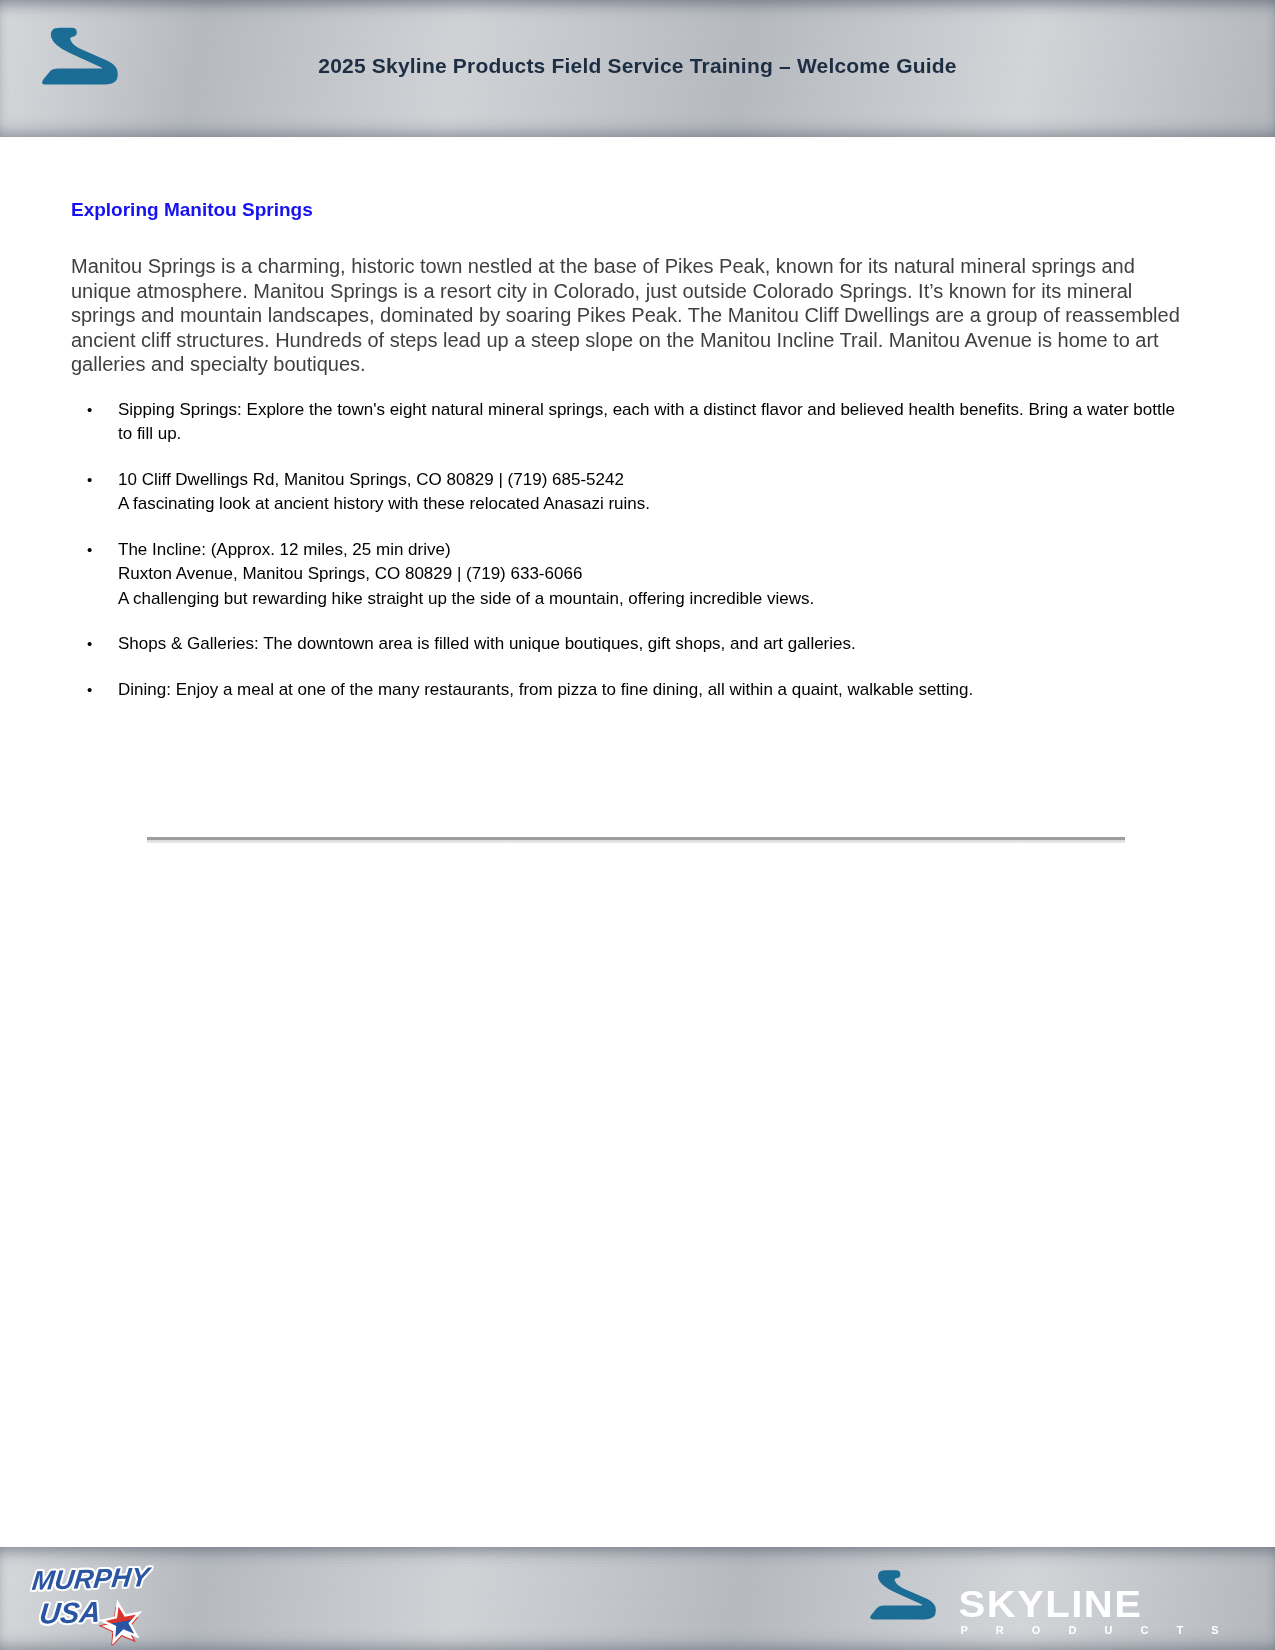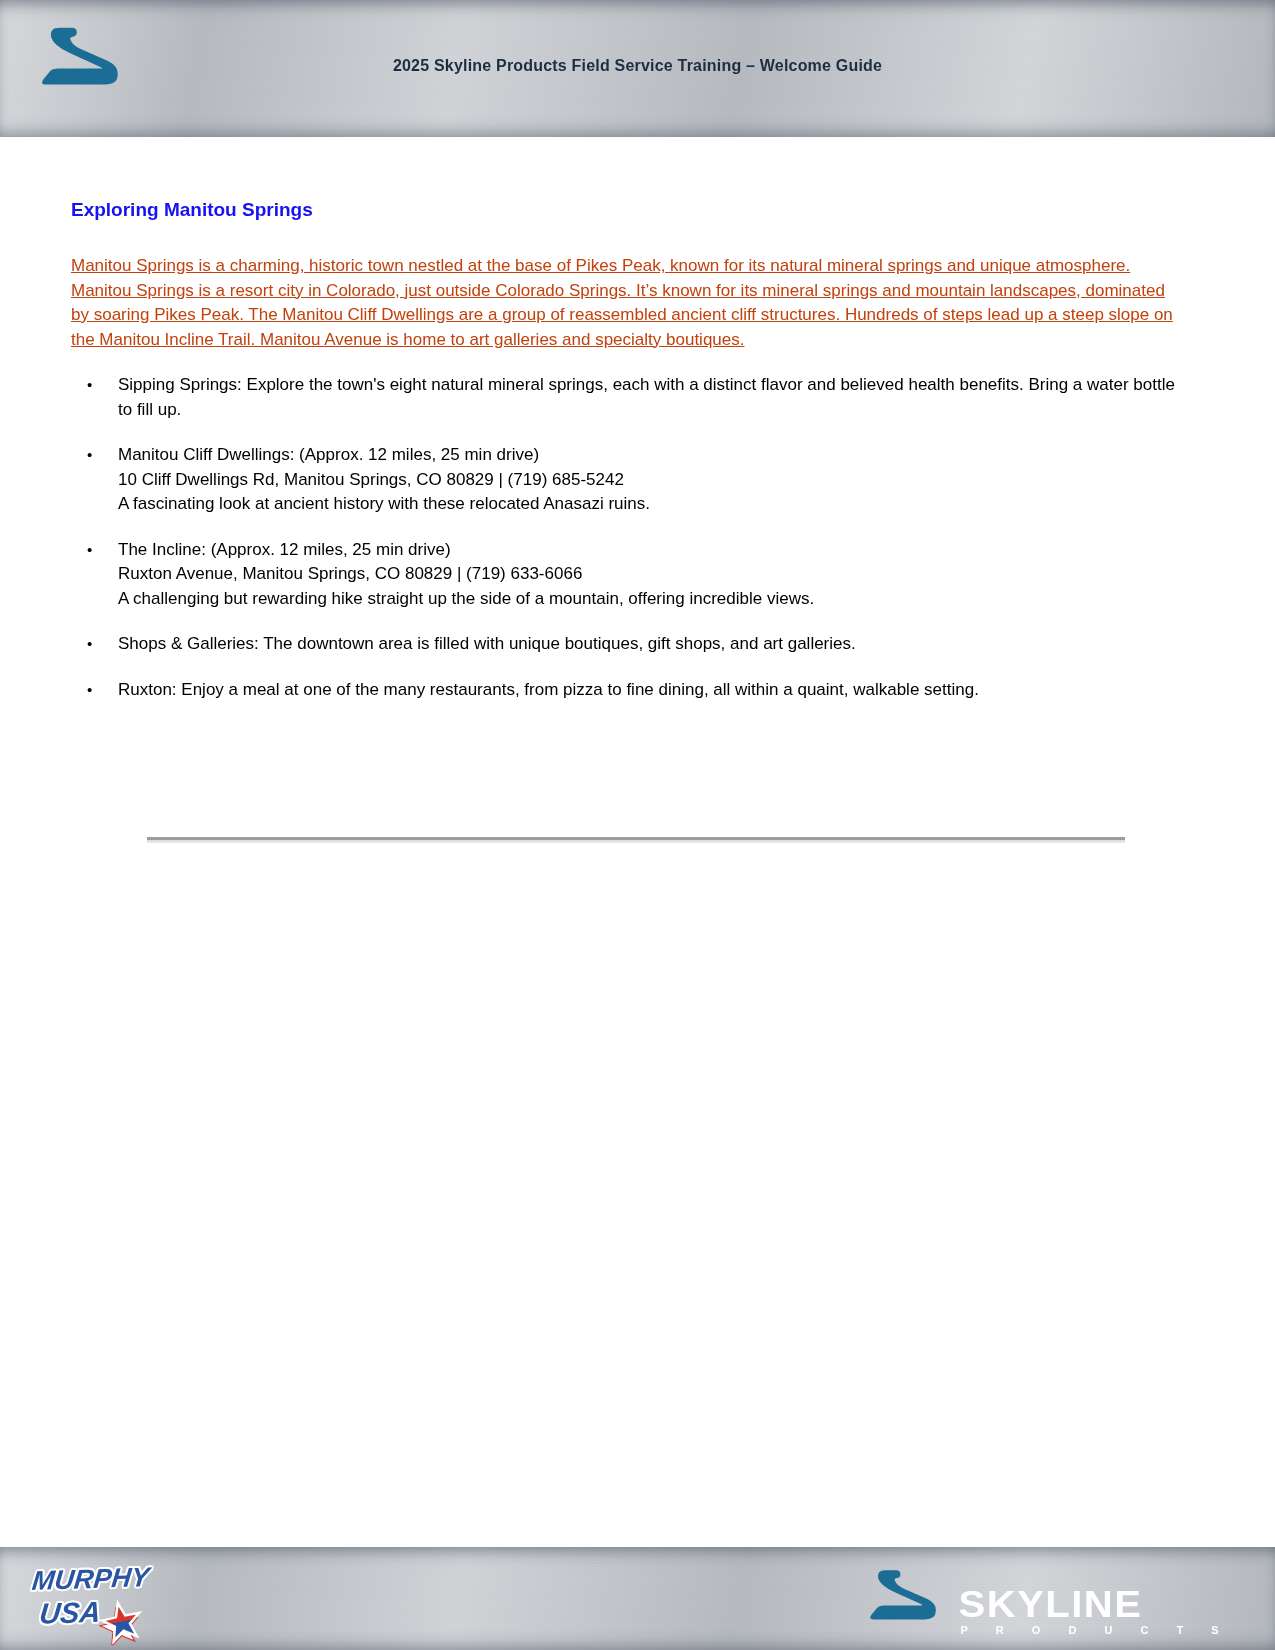--- a/index.html
+++ b/index.html
@@ -26,32 +26,32 @@
   
   .header {
     height:137px; flex:0 0 137px;
     position:relative;
     display:flex; align-items:center; justify-content:center;
   }
   .header-logo {
     position:absolute; left:36px; top:18px; width:90px; height:86px;
   }
   .header-title {
-    font-size:16px; font-weight:bold; color:#1d2d42;
+    font-size:21px; font-weight:bold; color:#1d2d42;
     letter-spacing:.2px; margin-top:-6px;
   }
 
   
   .main { flex:1 1 auto; padding:62px 94px 0 71px; position:relative; }
   .section-heading {
     font-size:19px; font-weight:bold; color:#1712f2; margin-bottom:33px;
   }
   .intro {
-    font-size:17px; line-height:24.5px; color:#c2410c;
-    max-width:1133px; margin-bottom:21px;text-decoration:underline;
+    font-size:20px; line-height:24.5px; color:#404040;
+    max-width:1133px; margin-bottom:21px;
   }
   ul.points { list-style:none; max-width:1133px; }
   ul.points li {
     display:flex; align-items:flex-start;
     font-size:17px; line-height:24.5px; color:#000;
     margin-bottom:21px;
   }
   .bullet-marker {
     flex:0 0 47px; padding-left:16px; font-size:15px; line-height:24.5px;
     color:#000; user-select:none;
@@ -124,24 +124,20 @@
       <span class="bullet-marker">•</span>
       <div class="bullet-body">
         <span class="bullet-label">Sipping Springs:</span>
         <span>Explore the town's eight natural mineral springs, each with a distinct flavor and believed health benefits. Bring a water bottle to fill up.</span>
       </div>
     </li>
 
     <li>
       <span class="bullet-marker">•</span>
       <div class="bullet-body">
-        <div>
-          <span class="bullet-label">Manitou Cliff Dwellings:</span>
-          <span>(Approx. 12 miles, 25 min drive)</span>
-        </div>
         <div>10 Cliff Dwellings Rd, Manitou Springs, CO 80829 | (719) 685-5242</div>
         <div>A fascinating look at ancient history with these relocated Anasazi ruins.</div>
       </div>
     </li>
 
     <li>
       <span class="bullet-marker">•</span>
       <div class="bullet-body">
         <div>
           <span class="bullet-label">The Incline:</span>
@@ -156,21 +152,21 @@
       <span class="bullet-marker">•</span>
       <div class="bullet-body">
         <span class="bullet-label">Shops &amp; Galleries:</span>
         <span>The downtown area is filled with unique boutiques, gift shops, and art galleries.</span>
       </div>
     </li>
 
     <li>
       <span class="bullet-marker">•</span>
       <div class="bullet-body">
-        <span class="bullet-label">Ruxton:</span>
+        <span class="bullet-label">Dining:</span>
         <span>Enjoy a meal at one of the many restaurants, from pizza to fine dining, all within a quaint, walkable setting.</span>
       </div>
     </li>
 
   </ul>
 
   <div class="divider"></div>
 </div>
 
 <div class="footer metal">

